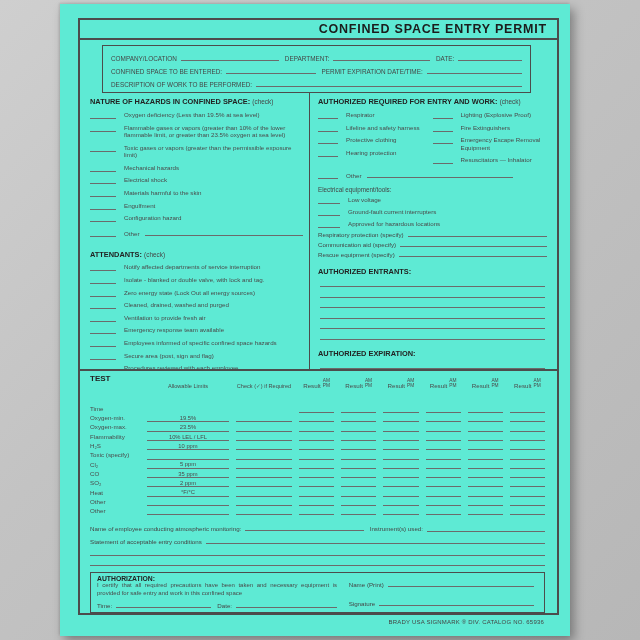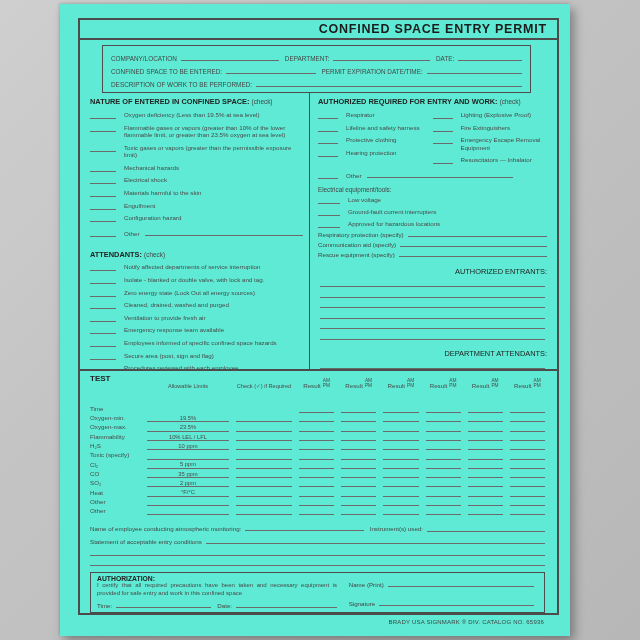--- a/index.html
+++ b/index.html
@@ -29,21 +29,21 @@
   .blank{width:26px;border-bottom:1px solid #6b6b6b;height:7px;flex:none;margin-right:8px;}
   .chk .txt{font-size:6.2px;line-height:1.25;color:#4a4a4a;}
   .otherrow{display:flex;align-items:flex-end;margin-top:4.6px;}
   .otherrow .txt{font-size:6.2px;color:#4a4a4a;margin-right:2px;}
   .eqgrid{display:flex;}
   .eqgrid>div{width:50%;}
   .eqgrid .blank{width:20px;}
   .eqgrid .txt{max-width:92px;}
   .elabel{font-size:6.3px;color:#454545;margin-top:7px;}
   .spec{display:flex;align-items:flex-end;height:11px;}
-  .sighead{font-size:7.4px;font-weight:normal;color:#222;margin-top:9px;text-align:right;}
+  .sighead{font-size:7.4px;font-weight:bold;color:#222;margin-top:9px;}
   .wline{height:9.5px;border-bottom:1px solid #6b6b6b;}
   .wlgroup{margin:1px 2px 0 2px;}
   
   .ttable{border-top:2px solid #4c4c4c;padding:3px 12px 0 10px;}
   .trow,.thead{display:grid;grid-template-columns:50px 82px 56px repeat(6,1fr);column-gap:7px;align-items:end;}
   .thead{height:15px;margin-bottom:15px;}
   .tt{font-size:8px;font-weight:bold;color:#222;align-self:start;}
   .hcell{font-size:5.6px;text-align:center;line-height:1.1;color:#4a4a4a;}
   .rescell{display:flex;align-items:flex-end;justify-content:center;gap:2px;}
   .rescell .r{font-size:6.2px;color:#4a4a4a;}
@@ -111,21 +111,21 @@
           <span class="lbl">DESCRIPTION OF WORK TO BE PERFORMED:</span>
           <span class="ln last"></span>
         </div>
       </div>
     </div>
 
     <div class="columns">
 
       <div class="col-left">
         <div class="shead">
-          <span>NATURE OF ENTERED IN CONFINED SPACE:</span>
+          <span>NATURE OF HAZARDS IN CONFINED SPACE:</span>
           <span class="note">(check)</span>
         </div>
 
           <div class="chk">
             <span class="blank"></span>
             <span class="txt">Oxygen deficiency (Less than 19.5% at sea level)</span>
           </div>
 
           <div class="chk">
             <span class="blank"></span>
@@ -317,21 +317,21 @@
         <div class="sighead">AUTHORIZED ENTRANTS:</div>
         <div class="wlgroup">
           <div class="wline"></div>
           <div class="wline"></div>
           <div class="wline"></div>
           <div class="wline"></div>
           <div class="wline"></div>
           <div class="wline"></div>
         </div>
 
-        <div class="sighead">DEPARTMENT ATTENDANTS:</div>
+        <div class="sighead">AUTHORIZED EXPIRATION:</div>
         <div class="wlgroup">
           <div class="wline"></div>
           <div class="wline"></div>
           <div class="wline"></div>
         </div>
 
       </div>
     </div>
 
     <div class="ttable">

